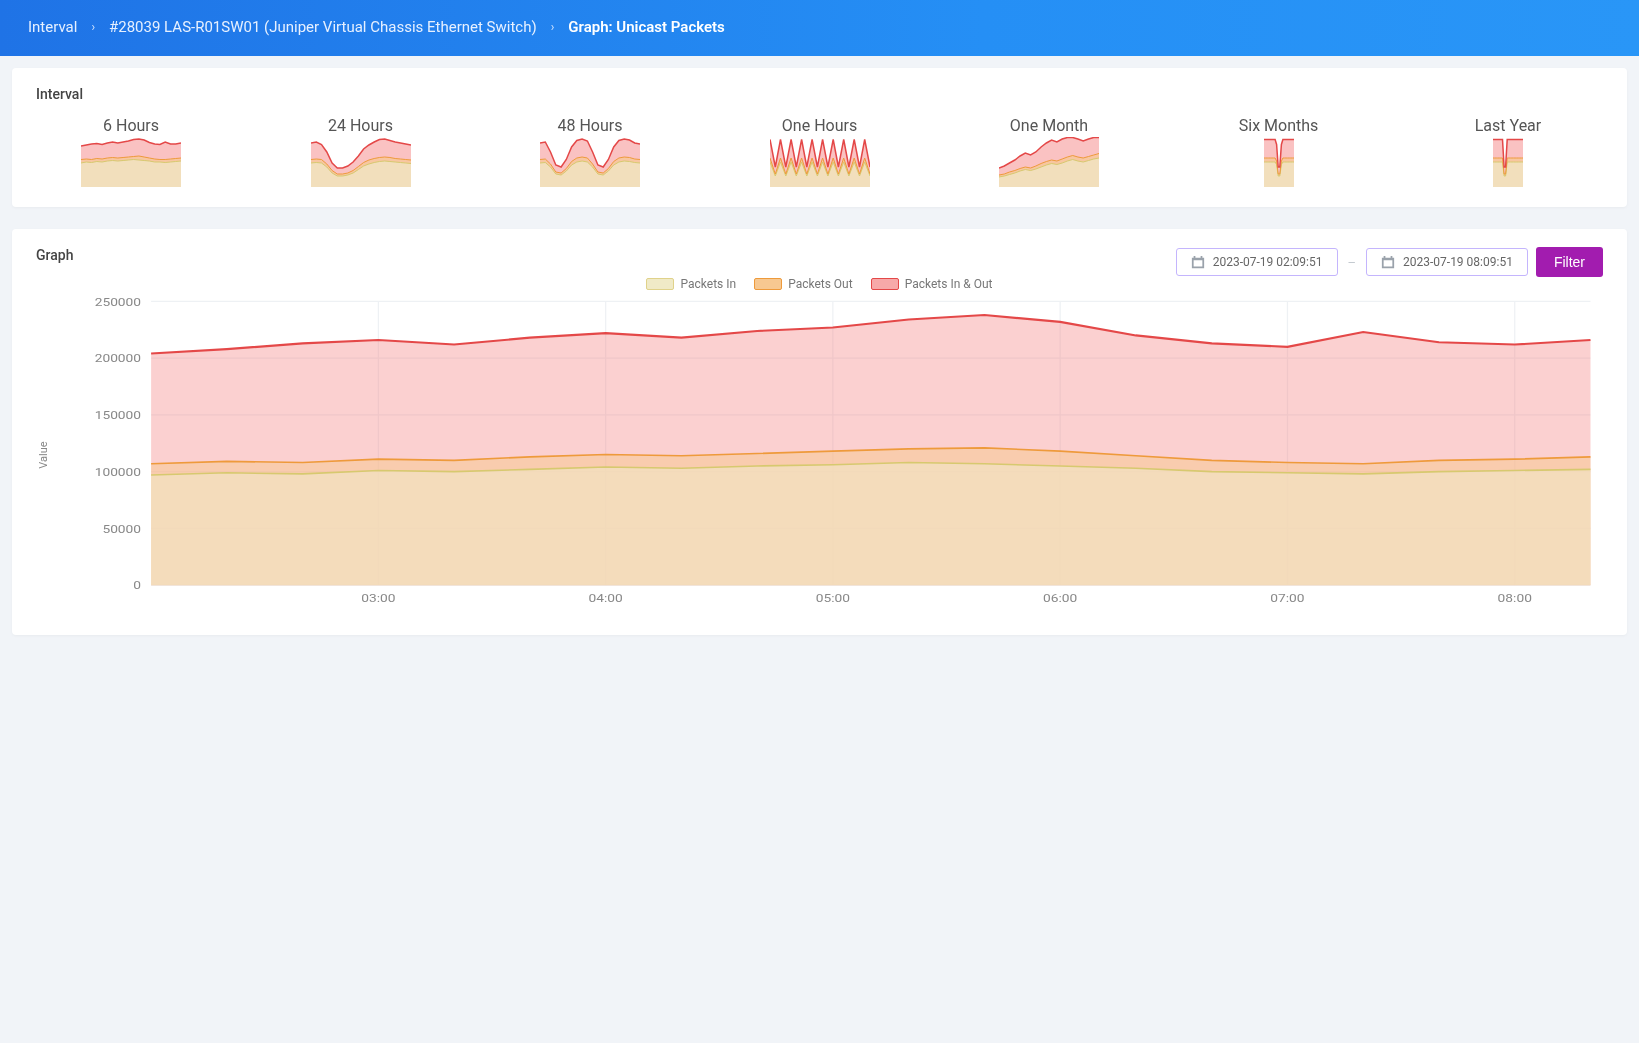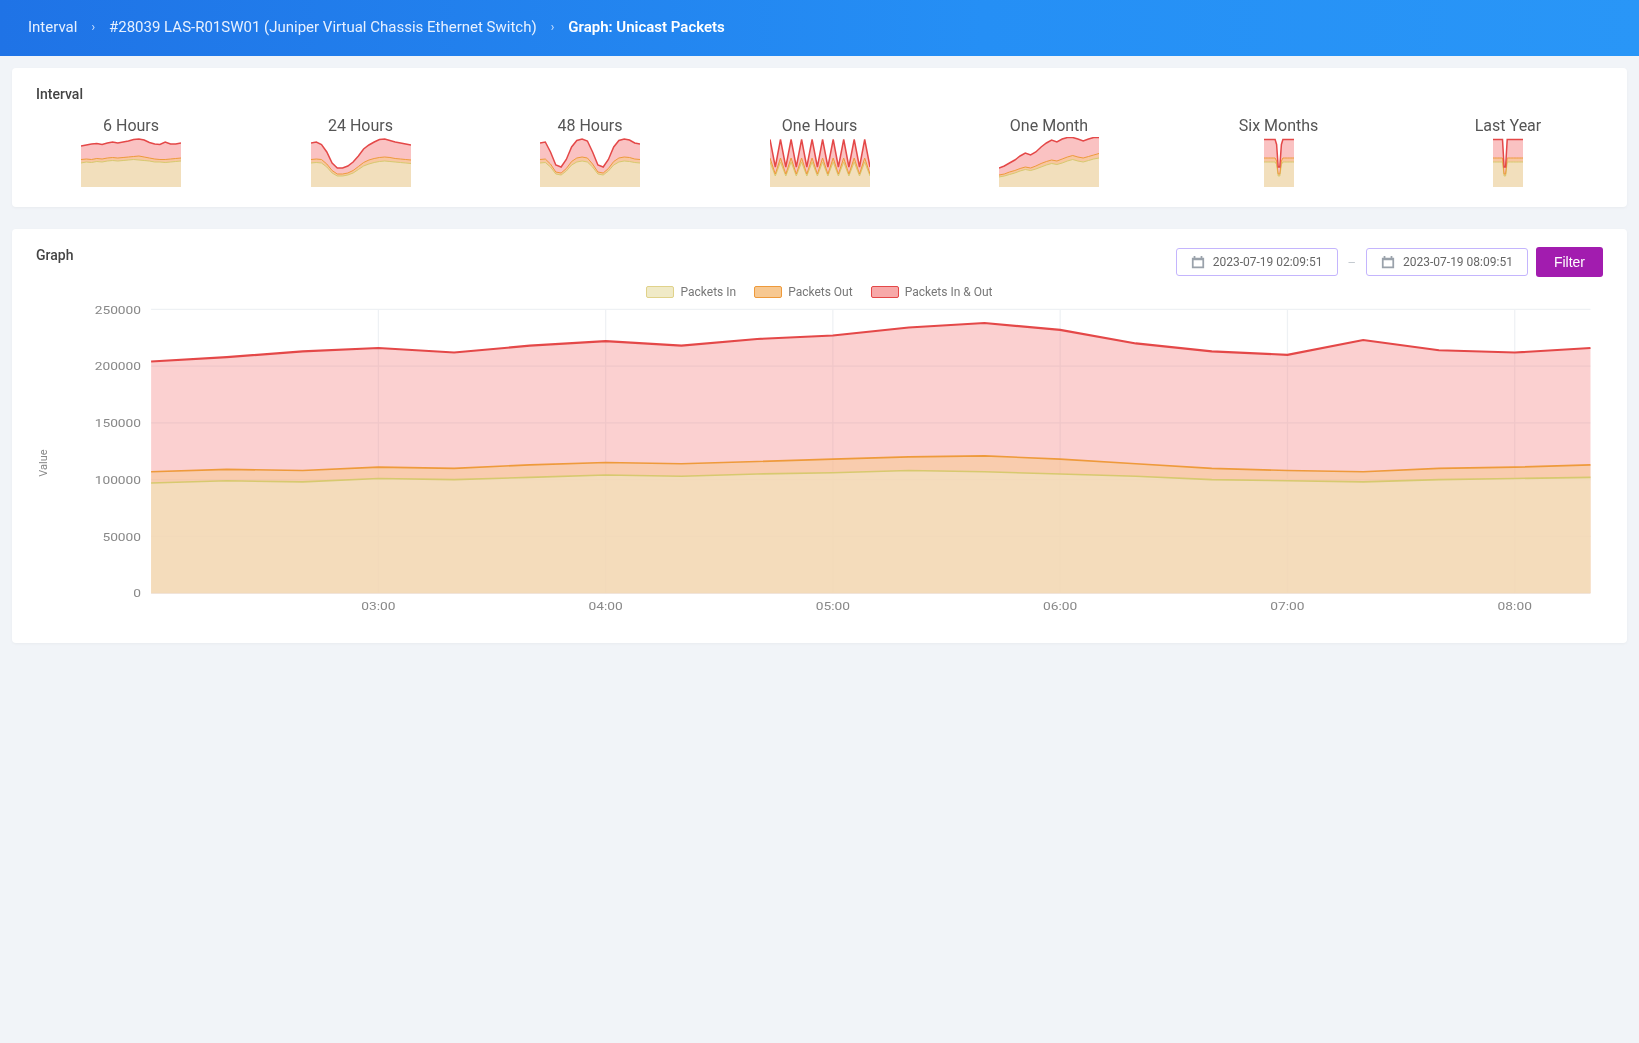--- a/index.html
+++ b/index.html
@@ -54,21 +54,21 @@
     width: 100px;
     height: 50px;
     margin: 0 auto;
     display: block;
   }
 
   .graph-card-head {
     display: flex;
     align-items: center;
     justify-content: space-between;
-    margin-bottom: 8px;
+    margin-bottom: 0;
   }
   .date-controls {
     display: flex;
     align-items: center;
     gap: 8px;
   }
   .date-box {
     display: flex;
     align-items: center;
     gap: 8px;

